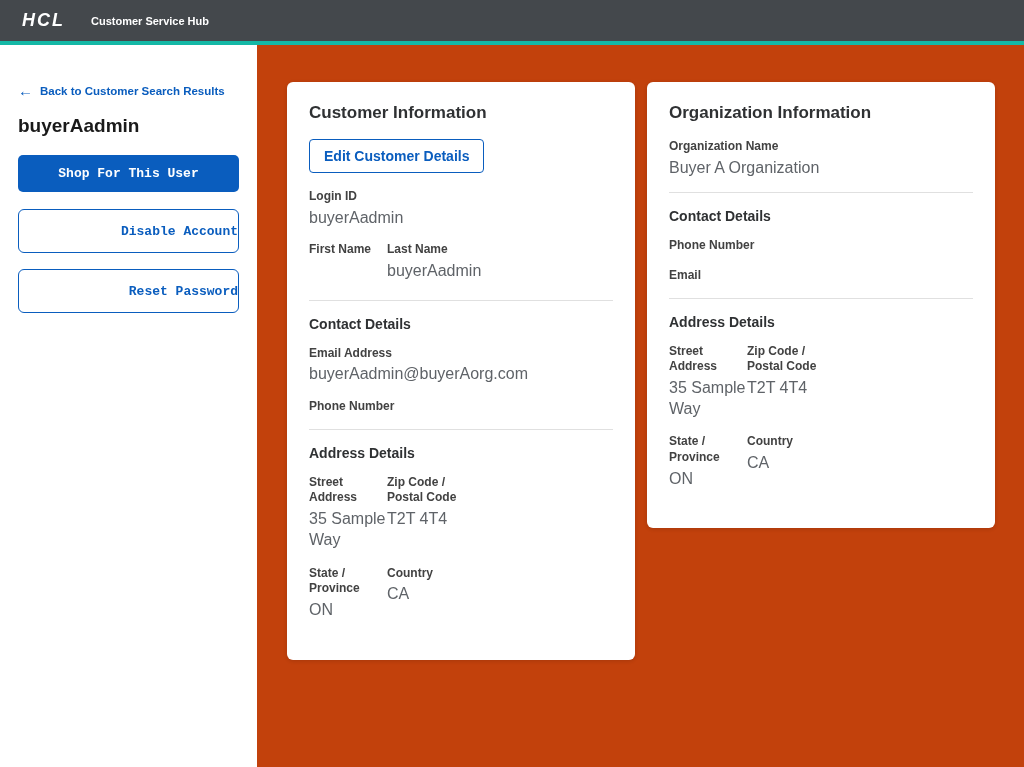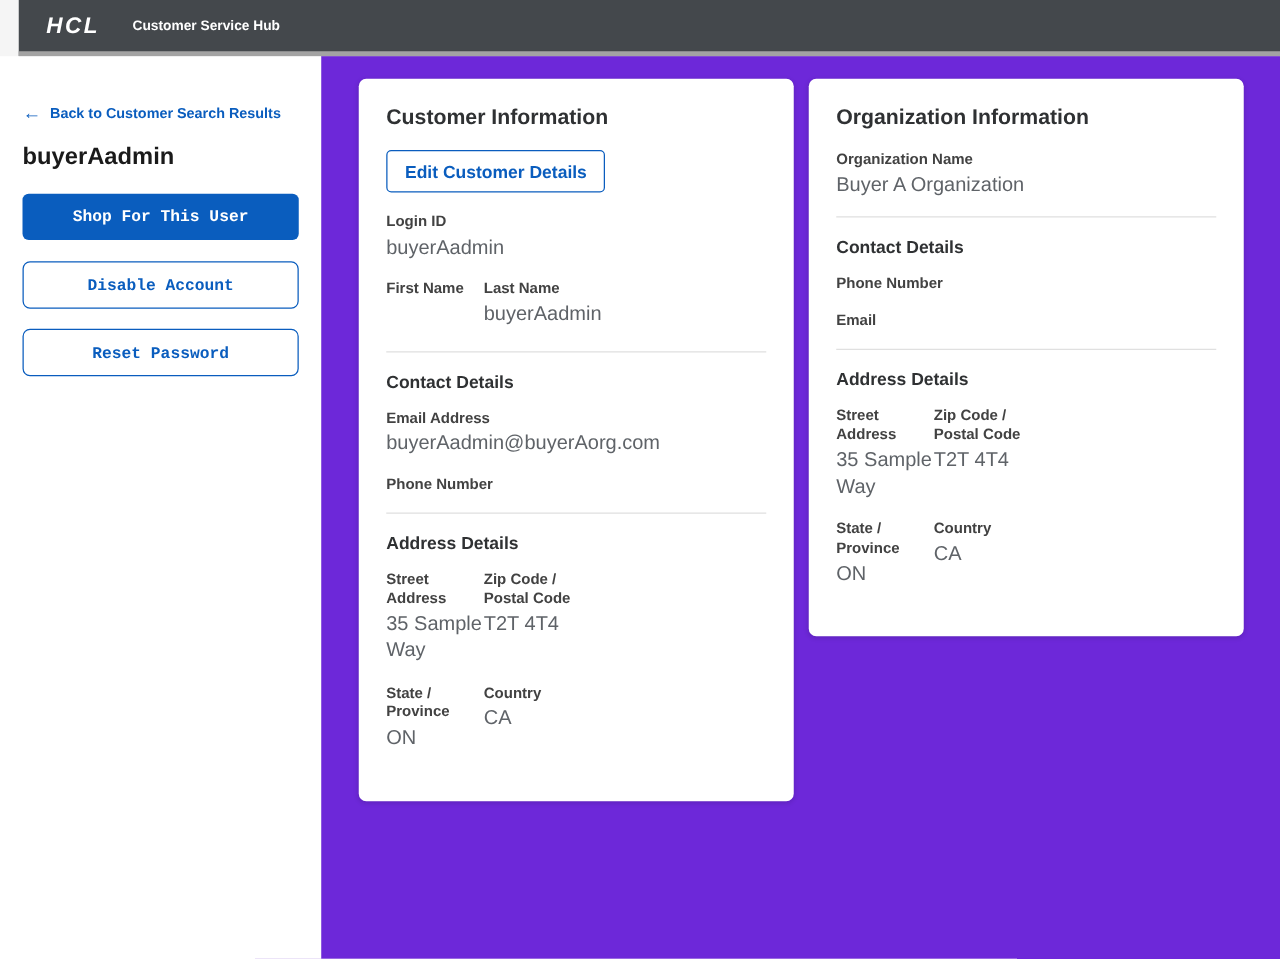--- a/index.html
+++ b/index.html
@@ -8,27 +8,26 @@
     font-family: "Liberation Sans", sans-serif;
     background: #f5f5f5;
     color: #424242;
   }
   .app { width: 1024px; height: 767px; display: flex; flex-direction: column; }
 
   
   .header {
     height: 45px;
     background: #44484c;
-    border-bottom: 4px solid #a3a3a3;
+    border-bottom: 4px solid #14b8a6;
     display: flex;
     align-items: center;
     justify-content: space-between;
     padding: 0 20px 0 22px;
     flex-shrink: 0;
-    margin-left: 15px;
   }
   .header-left { display: flex; align-items: center; gap: 26px; }
   .logo {
     color: #ffffff;
     font-weight: 800;
     font-style: italic;
     font-size: 18px;
     letter-spacing: 2px;
   }
   .app-title { color: #ffffff; font-weight: 700; font-size: 11px; }
@@ -40,22 +39,22 @@
   
   .content { flex: 1; display: flex; min-height: 0; }
   .sidebar {
     width: 257px;
     background: #ffffff;
     padding: 38px 18px 20px 18px;
     flex-shrink: 0;
   }
   .main {
     flex: 1;
-    background: #6d28d9;
-    padding: 18px 0 0 30px;
+    background: #c2410c;
+    padding: 37px 0 0 30px;
     display: flex;
     align-items: flex-start;
     gap: 12px;
   }
 
   
   .back-link {
     display: flex;
     align-items: center;
     gap: 7px;
@@ -87,26 +86,27 @@
     background: #0a5dbe;
     color: #ffffff;
     border: none;
     font-size: 13px;
   }
   .account-status { margin-top: 20px; }
   .as-label { font-size: 13.5px; font-weight: 700; color: #1a1a1a; }
   .as-value { font-size: 11.5px; color: #424242; margin-left: 4px; }
   .btn-outline {
     margin-top: 17px;
-    height: 38px;
+    height: 44px;
     background: #ffffff;
     color: #0a5dbe;
     border: 1.5px solid #0a5dbe;
     font-size: 13px;
     border-radius: 6px;
+    text-align: right;
   }
   .btn-outline.reset { margin-top: 16px; }
 
   
   .card {
     width: 348px;
     background: #ffffff;
     border-radius: 6px;
     box-shadow: 0 1px 4px rgba(0,0,0,0.14);
     padding: 21px 22px 24px 22px;

